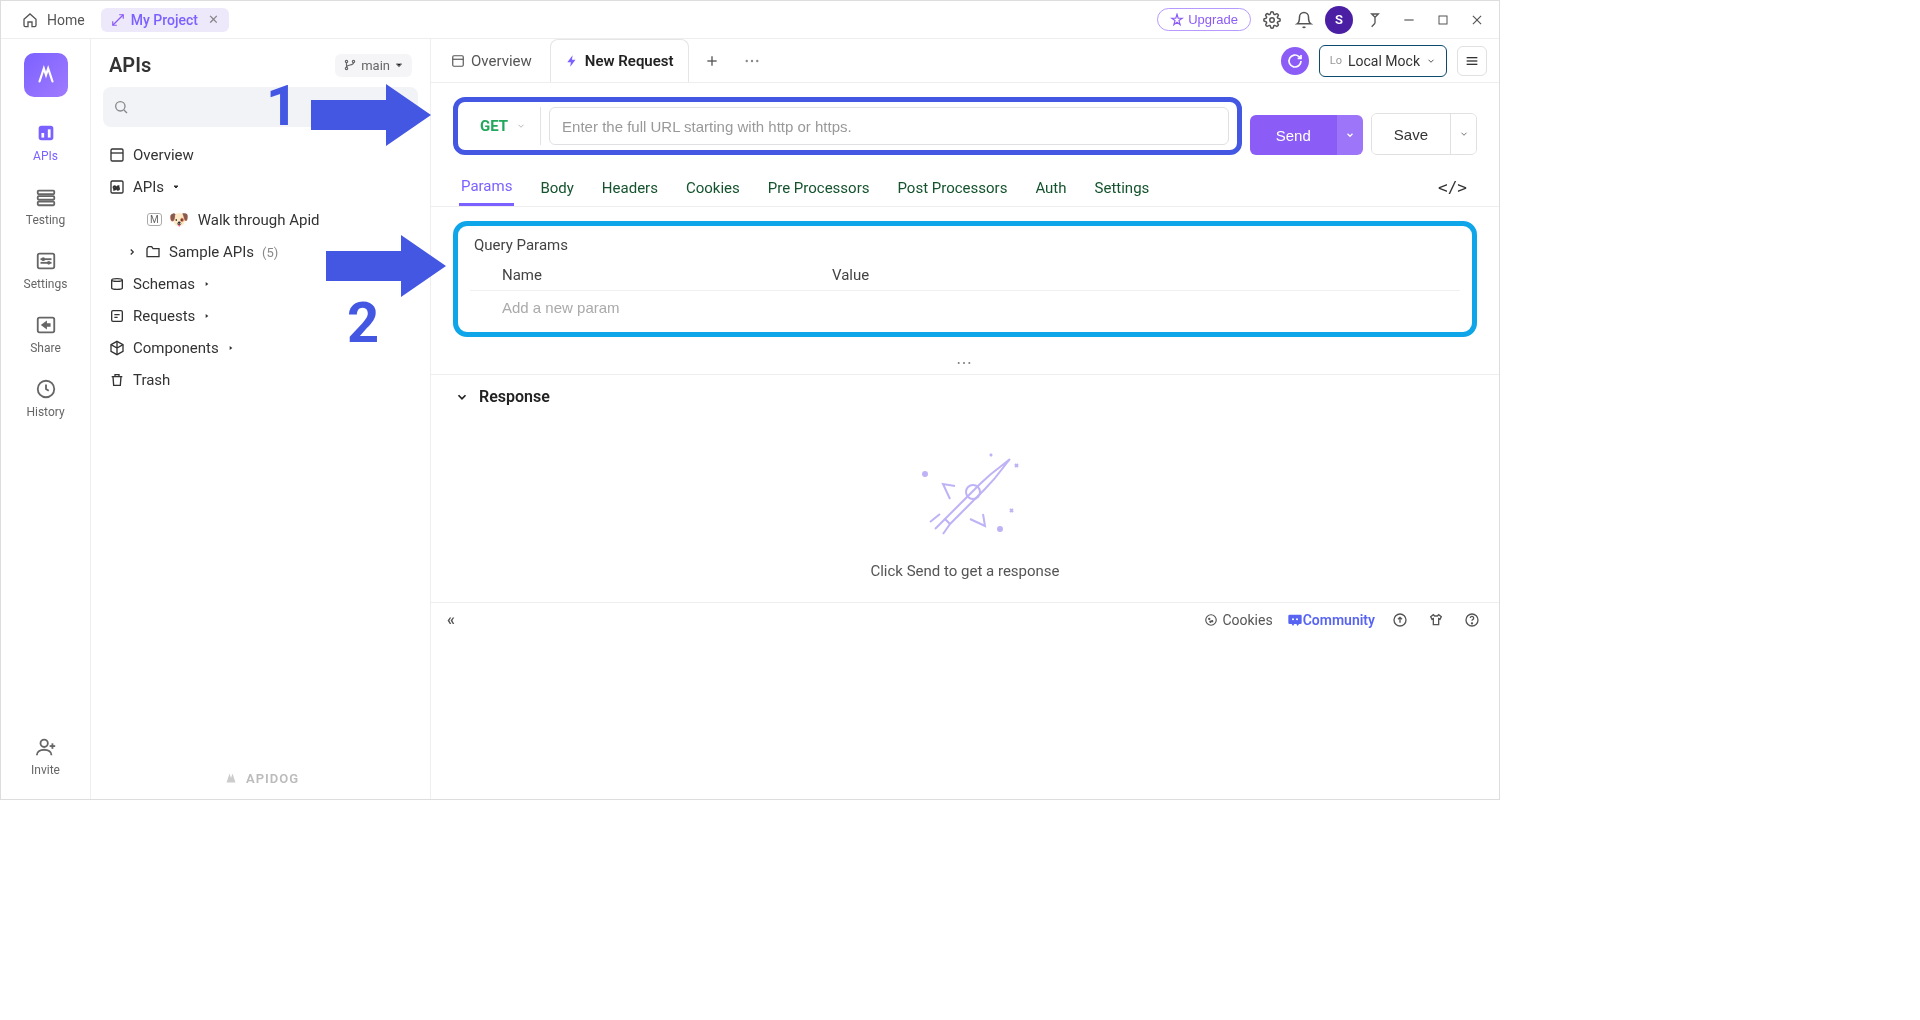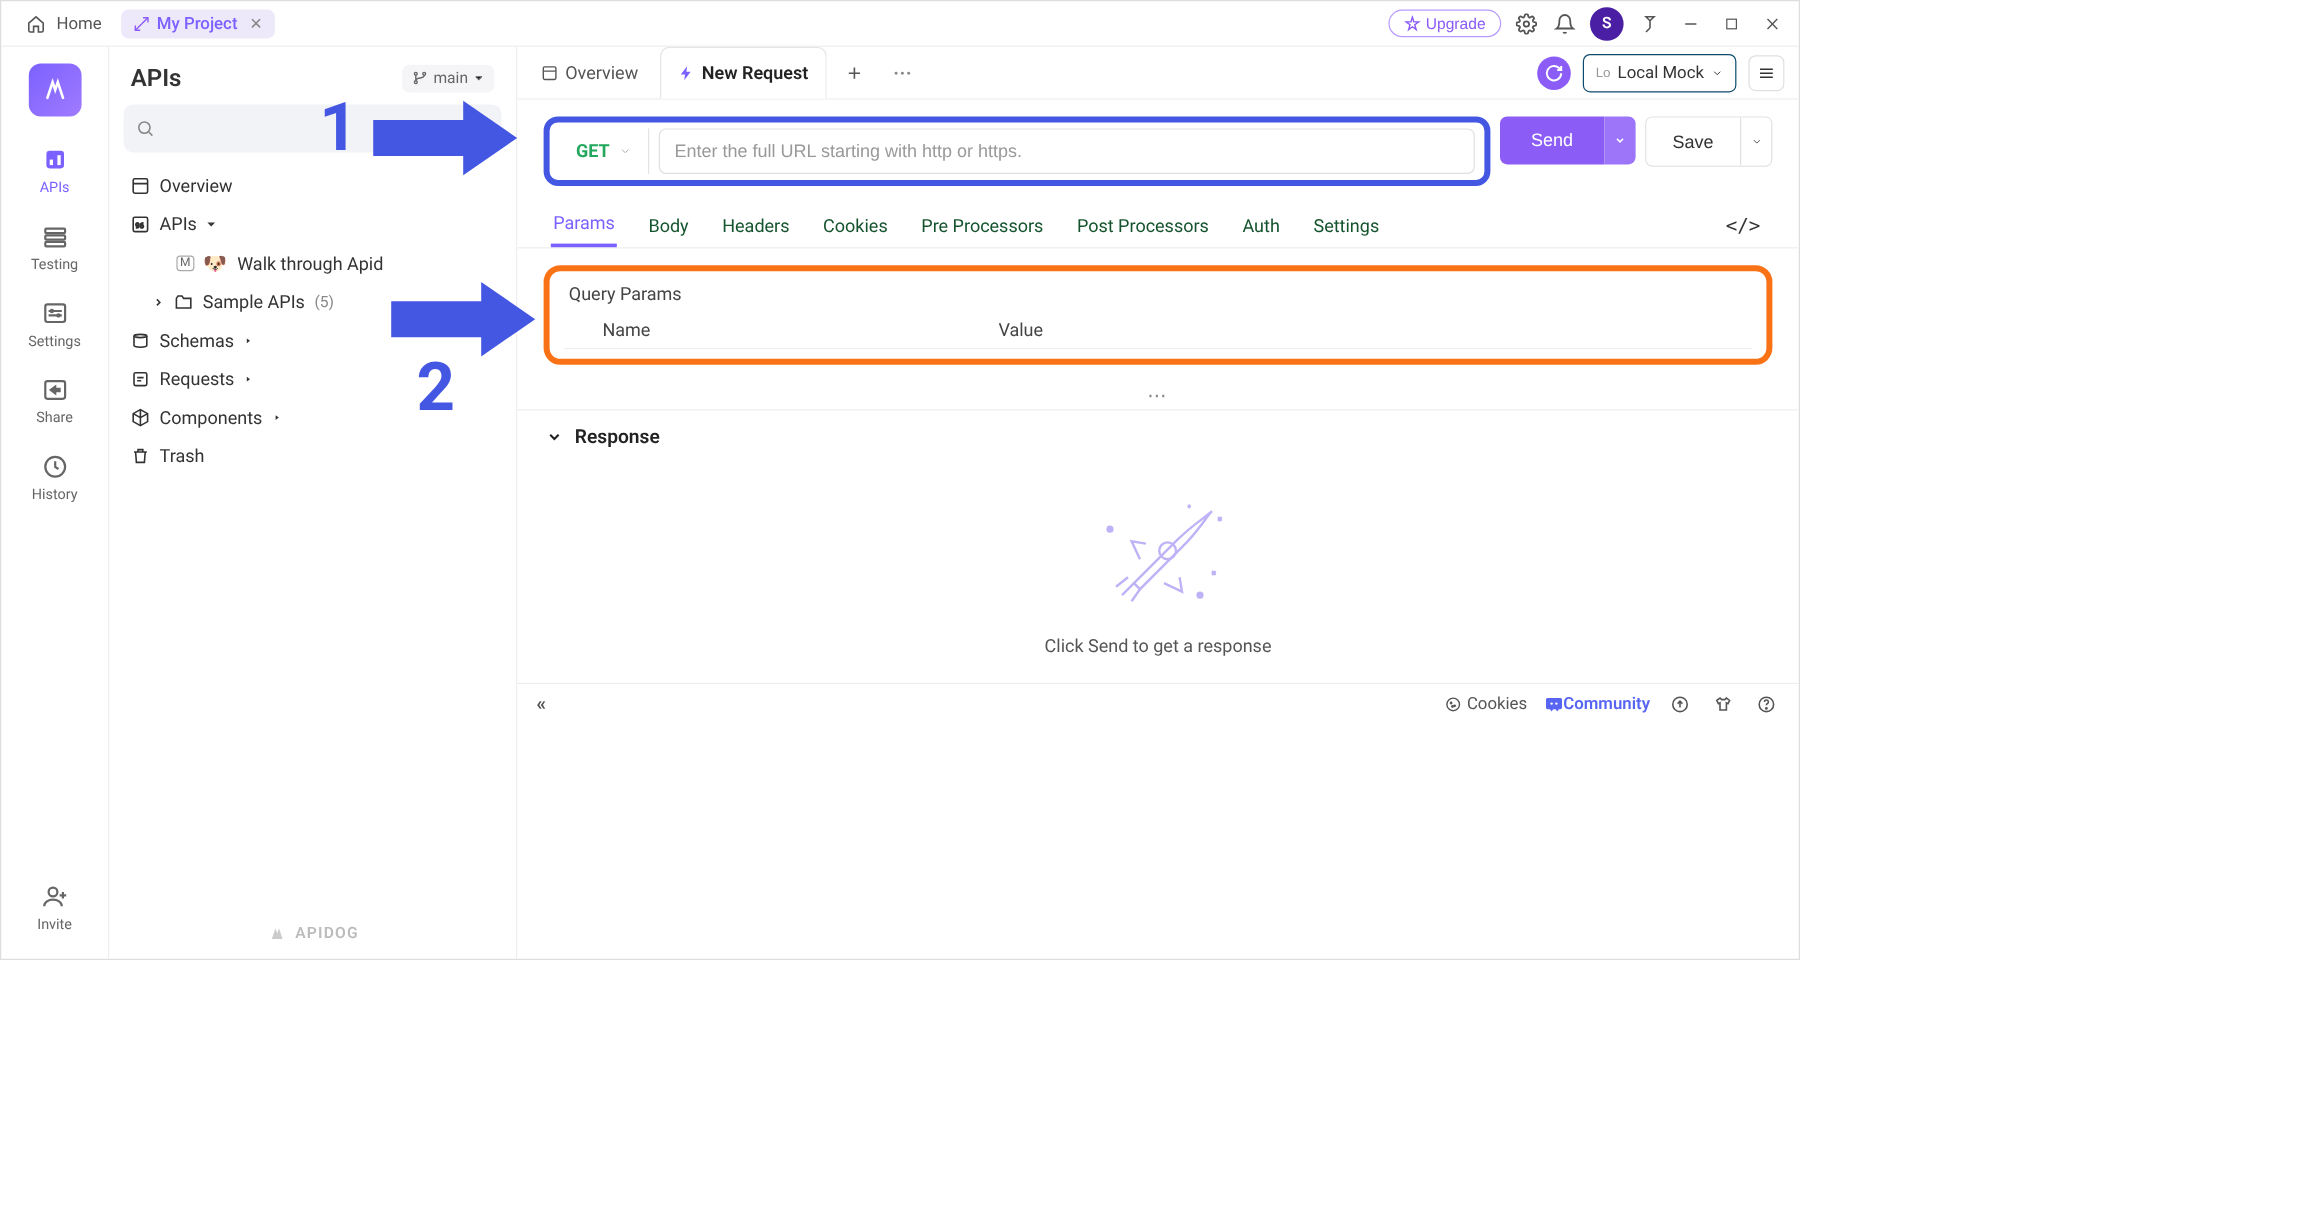--- a/index.html
+++ b/index.html
@@ -47,38 +47,38 @@
 .tab-bar { display: flex; align-items: center; height: 44px; border-bottom: 1px solid #eee; gap: 4px; padding: 0 6px; }
 .tab { display: flex; align-items: center; gap: 6px; padding: 0 14px; height: 100%; color: #555; cursor: pointer; font-size: 15px; }
 .tab.active { background: #fff; border: 1px solid #e5e5e5; border-bottom: none; border-radius: 8px 8px 0 0; font-weight: 600; color: #222; }
 .tab .bolt { color: #7b61ff; }
 .tab-bar .right { margin-left: auto; display: flex; align-items: center; gap: 10px; padding-right: 6px; }
 .refresh-circle { width: 28px; height: 28px; background: #8b5cf6; border-radius: 50%; display: inline-flex; align-items: center; justify-content: center; color: #fff; }
 .env-select { border: 1px solid #0c4a6e; border-radius: 6px; height: 32px; display: flex; align-items: center; padding: 0 10px; gap: 6px; font-size: 14px; color: #333; }
 .env-select .lo { color: #999; font-size: 11px; }
 .hamburger { border: 1px solid #e0e0e0; border-radius: 6px; width: 30px; height: 30px; display: inline-flex; align-items: center; justify-content: center; }
 
-.req-row { display: flex; gap: 8px; padding: 14px 22px; align-items: flex-start; position: relative; }
+.req-row { display: flex; gap: 8px; padding: 14px 22px; align-items: flex-end; position: relative; }
 .url-wrap { display: flex; flex: 1; border: 5px solid #4457e3; border-radius: 12px; overflow: hidden; background: #fff; min-height: 58px; align-items: center; padding: 5px 8px; }
 .method-select { display: flex; align-items: center; gap: 8px; color: #22a75d; font-weight: 700; height: 38px; padding: 0 14px; border-right: 1px solid #e3e3e3; font-size: 15px; }
 .url-input { flex: 1; border: 1px solid #e0e0e0; height: 38px; border-radius: 6px; padding: 0 12px; font-size: 15px; color: #333; margin-left: 8px; }
 .url-input::placeholder { color: #999; }
 .send-btn { background: #8b5cf6; color: #fff; border: none; height: 40px; padding: 0 26px; border-radius: 6px 0 0 6px; font-size: 15px; font-weight: 500; }
 .send-group { display: flex; }
 .send-drop { background: #9d75f8; color: #fff; border: none; width: 26px; height: 40px; border-radius: 0 6px 6px 0; display: inline-flex; align-items: center; justify-content: center; }
 .save-group { display: flex; border: 1px solid #e0e0e0; border-radius: 6px; overflow: hidden; }
 .save-btn { background: #fff; border: none; height: 40px; padding: 0 22px; font-size: 15px; color: #333; }
 .save-drop { background: #fff; border: none; border-left: 1px solid #e0e0e0; width: 26px; height: 40px; display: inline-flex; align-items: center; justify-content: center; color: #555; }
 
 .req-tabs { display: flex; gap: 24px; padding: 0 28px; border-bottom: 1px solid #eee; font-size: 15px; align-items: center; }
 .req-tab { padding: 8px 2px; color: #14532d; cursor: pointer; }
 .req-tab.active { color: #7b61ff; border-bottom: 3px solid #7b61ff; font-weight: 400; }
 .code-icon { margin-left: auto; color: #333; font-family: monospace; font-size: 16px; padding-right: 4px; }
 
-.params-section { margin: 14px 22px; border: 5px solid #f97316; border-radius: 14px; padding: 4px 12px 8px; }
+.params-section { margin: 14px 22px; border: 5px solid #0ea5e9; border-radius: 14px; padding: 4px 12px 8px; }
 .params-title { font-size: 15px; color: #444; padding: 6px 4px; }
 .params-head { display: flex; padding: 6px 32px; color: #444; font-size: 15px; border-bottom: 1px solid #f0f0f0; }
 .params-head .col-name { width: 330px; }
 .params-input-row { padding: 8px 32px; }
 .params-input-row input { border: none; font-size: 15px; color: #333; width: 100%; }
 .params-input-row input::placeholder { color: #aaa; }
 
 .ellipsis-center { text-align: center; color: #888; font-size: 16px; letter-spacing: 2px; padding: 2px 0; }
 
 .response-section { border-top: 1px solid #eee; padding: 12px 24px; }
@@ -438,20 +438,23 @@
         <div class="req-tab">Auth</div>
         <div class="req-tab">Settings</div>
         <span class="code-icon">&lt;/&gt;</span>
       </div>
 
       <div class="params-section">
         <div class="params-title">Query Params</div>
         <div class="params-head">
           <div class="col-name">Name</div>
           <div>Value</div>
+        </div>
+        <div class="params-input-row">
+          <input placeholder="Add a new param" style="">
         </div>
       </div>
 
       <div class="ellipsis-center">⋯</div>
 
       <div class="response-section">
         <div class="response-head">
           <svg width="14" height="14" viewBox="0 0 24 24" stroke="currentColor" stroke-width="3" fill="none">
               <path d="M6 9l6 6 6-6"></path>
             </svg>

